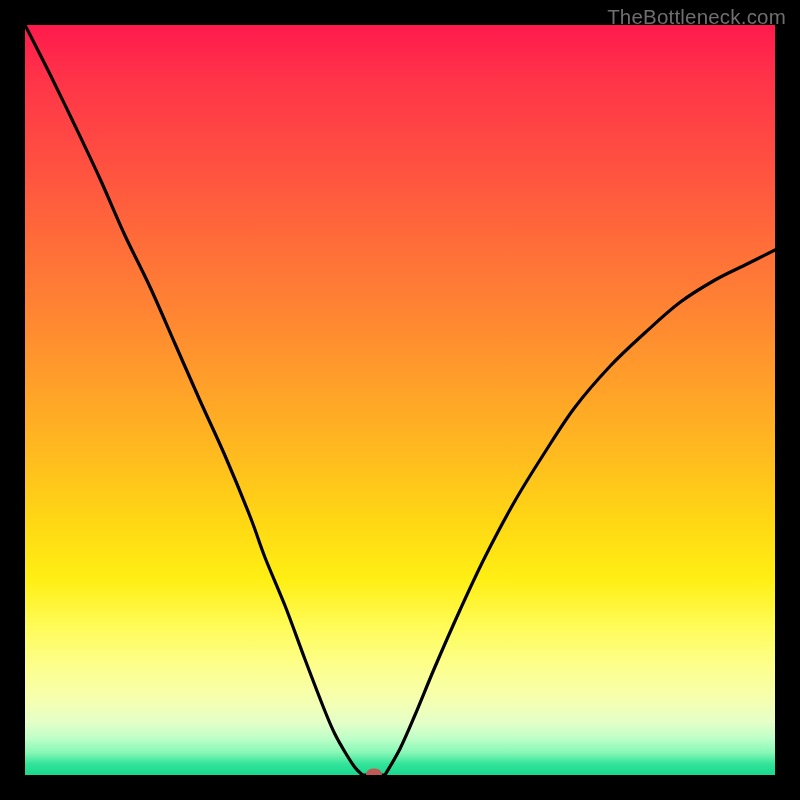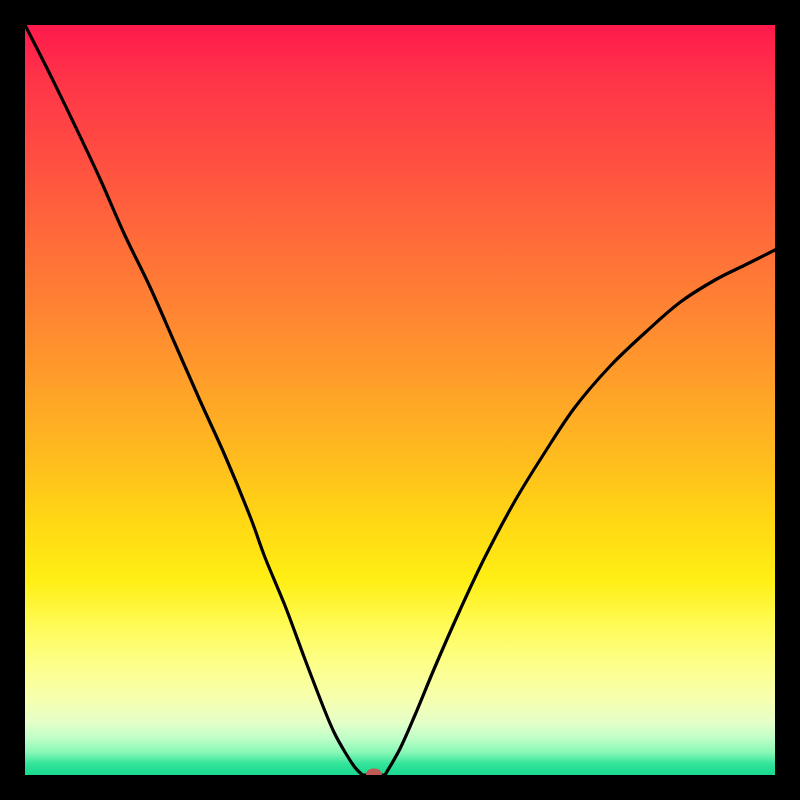--- a/index.html
+++ b/index.html
@@ -76,13 +76,14 @@
 <body>
 
 <div class="frame">
   <div class="plot-area">
     <div class="gradient-bg"></div>
     <svg class="curve-svg" viewBox="0 0 750 750" preserveAspectRatio="none">
       <path id="curve-path" fill="none" stroke="#000000" stroke-width="3.2" stroke-linecap="round" stroke-linejoin="round" d="M 0.00 0.00 C 4.13 8.13, 16.38 31.88, 24.75 48.75 C 33.13 65.63, 41.88 83.75, 50.25 101.25 C 58.63 118.75, 66.75 135.63, 75.00 153.75 C 83.25 171.88, 91.38 191.88, 99.75 210.00 C 108.13 228.13, 116.87 244.38, 125.25 262.50 C 133.63 280.63, 141.75 300.00, 150.00 318.75 C 158.25 337.50, 166.38 356.25, 174.75 375.00 C 183.13 393.75, 191.88 411.88, 200.25 431.25 C 208.63 450.63, 218.38 474.38, 225.00 491.25 C 231.63 508.13, 234.13 517.50, 240.00 532.50 C 245.88 547.50, 253.63 564.38, 260.25 581.25 C 266.88 598.13, 273.13 616.25, 279.75 633.75 C 286.38 651.25, 295.00 673.75, 300.00 686.25 C 305.00 698.75, 306.38 701.88, 309.75 708.75 C 313.13 715.63, 316.88 721.88, 320.25 727.50 C 323.63 733.13, 327.13 738.75, 330.00 742.50 C 332.88 746.25, 336.25 748.75, 337.50 750.00 C 338.75 751.25, 336.25 750.00, 337.50 750.00 C 338.75 750.00, 342.50 750.00, 345.00 750.00 C 347.50 750.00, 350.00 750.00, 352.50 750.00 C 355.00 750.00, 358.75 750.00, 360.00 750.00 C 361.25 750.00, 357.50 754.38, 360.00 750.00 C 362.50 745.63, 370.00 733.75, 375.00 723.75 C 380.00 713.75, 384.13 703.75, 390.00 690.00 C 395.88 676.25, 402.75 658.75, 410.25 641.25 C 417.75 623.75, 426.75 603.13, 435.00 585.00 C 443.25 566.88, 450.63 550.63, 459.75 532.50 C 468.88 514.38, 479.75 493.75, 489.75 476.25 C 499.75 458.75, 509.75 443.13, 519.75 427.50 C 529.75 411.88, 538.88 396.88, 549.75 382.50 C 560.63 368.13, 573.25 353.75, 585.00 341.25 C 596.75 328.75, 608.63 318.13, 620.25 307.50 C 631.88 296.88, 643.13 286.25, 654.75 277.50 C 666.38 268.75, 679.13 261.25, 690.00 255.00 C 700.88 248.75, 710.00 245.00, 720.00 240.00 C 730.00 235.00, 745.00 227.50, 750.00 225.00"></path>
     </svg>
     <div class="dot" id="min-dot" style="left: 348.75px; top: 750px; background: rgb(192, 90, 85);"></div>
   </div>
+  <div class="watermark">TheBottleneck.com</div>
 </div>
 
 </body></html>

